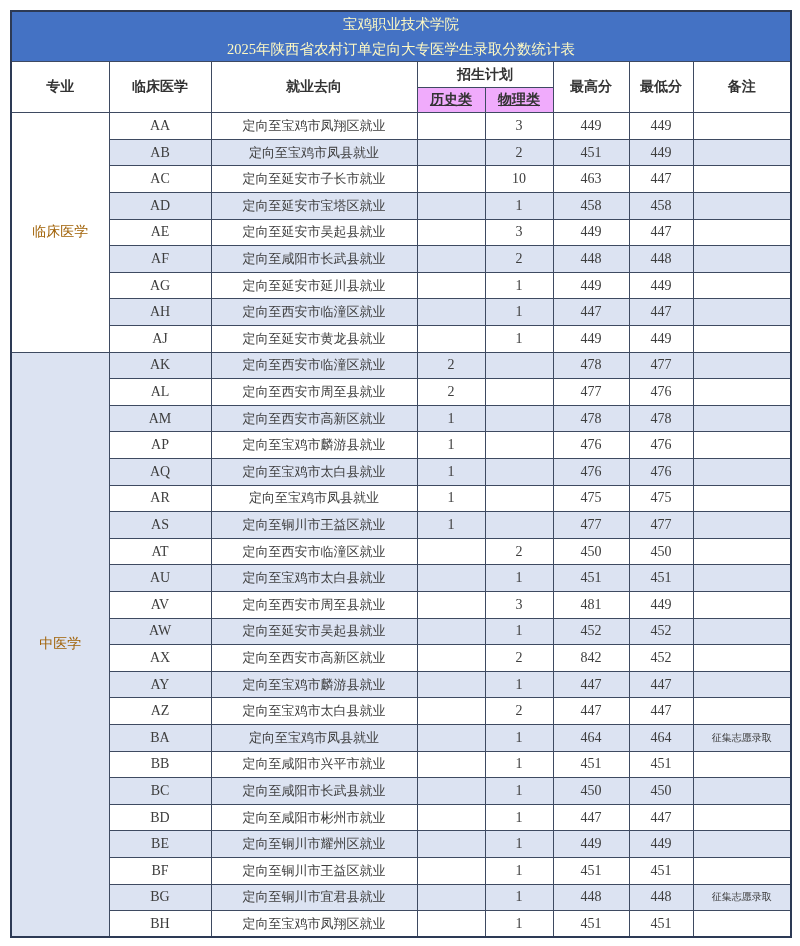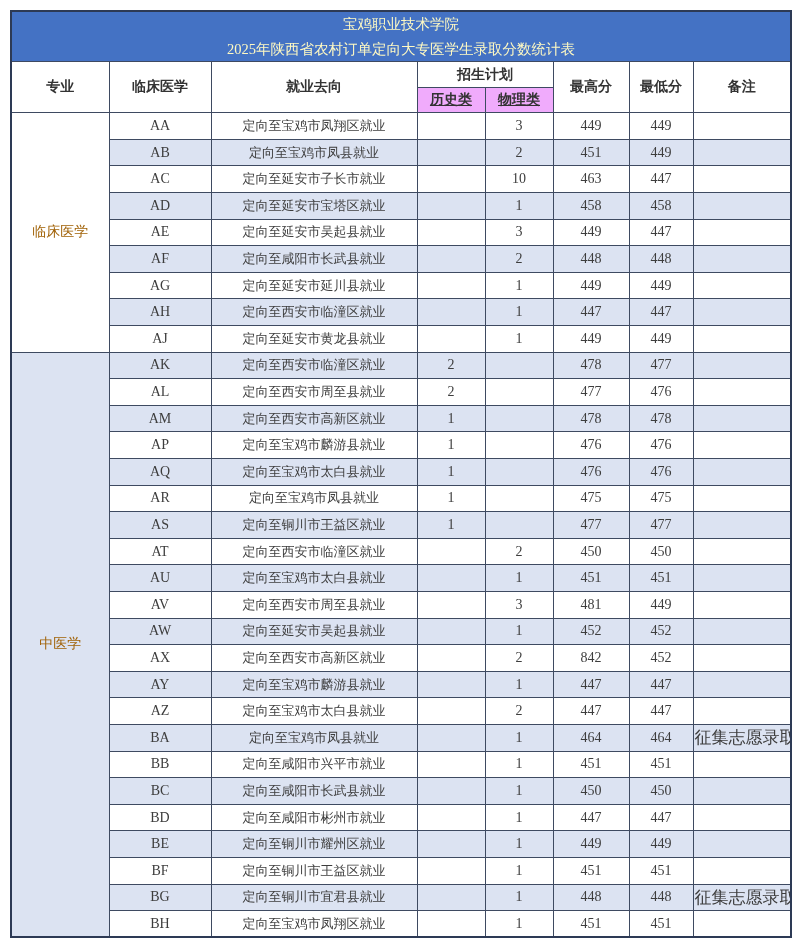--- a/index.html
+++ b/index.html
@@ -56,21 +56,21 @@
     height: 26.6px;
     background: #ffffff;
   }
   tbody tr.alt td { background: #dce3f2; }
   tbody td.major-cell {
     font-size: 14px;
     color: #a16207;
     background: #ffffff;
   }
   tbody td.major-cell.blue { background: #dce3f2; }
-  tbody td.remark-cell { font-size: 17px; letter-spacing: 0; padding: 0 1px; }
+  tbody td.remark-cell { font-size: 10px; letter-spacing: 0; padding: 0 1px; }
   tbody td.dest-cell { font-size: 13px; }
   tbody td.num-cell { font-size: 14px; }
 </style>
 </head>
 <body>
 
 <div class="page">
   <table class="score-table">
     <colgroup>
       <col style="width:98px">

